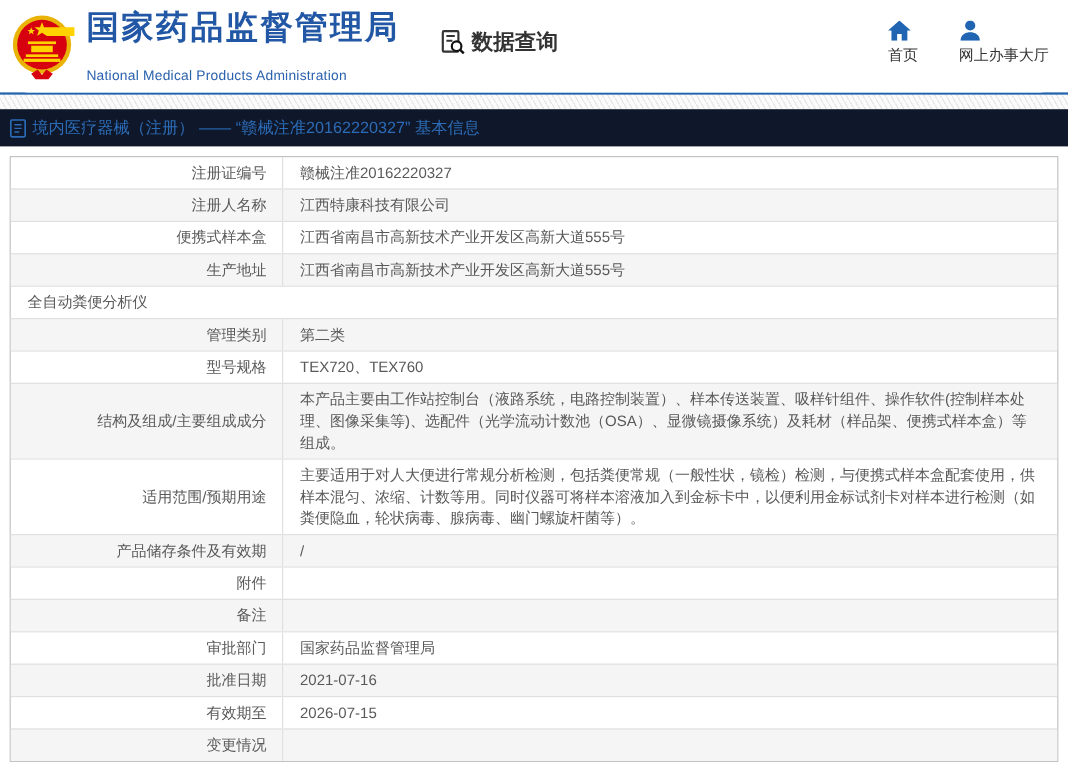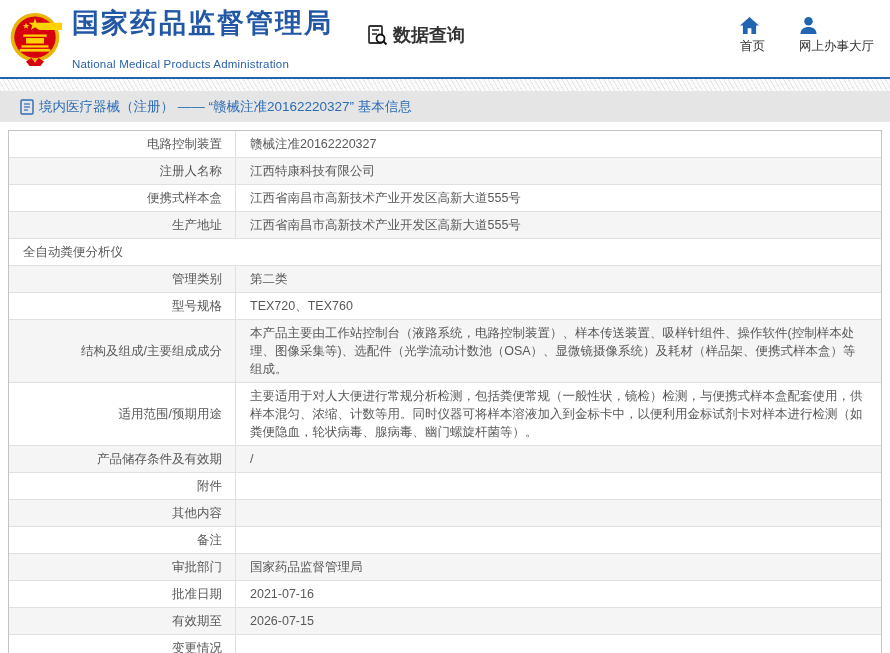--- a/index.html
+++ b/index.html
@@ -21,22 +21,22 @@
   .top-nav { margin-left:auto; margin-right:16px; display:flex; gap:34px; margin-top:-6px; }
   .nav-item { display:flex; flex-direction:column; align-items:flex-start; cursor:pointer; }
   .nav-item .lbl { font-size:12.5px; color:#333; margin-top:4px; }
   .blue-line { height:2px; background:#2163ac; }
   .hatch-band {
     height:12px;
     background:repeating-linear-gradient(60deg,#e7e7e7 0 1px,#fbfbfb 1px 4px);
   }
   
   .title-bar {
-    height:31px; background:#e5e5e5; display:flex; align-items:center;
-    padding-left:20px; margin-top:0;
+    height:31px; background:#0f172a; display:flex; align-items:center;
+    padding-left:8px; margin-top:0;
   }
   .title-bar .txt { font-size:13.5px; color:#2c6cb6; margin-left:5px; }
   
   .info-table {
     margin:8px; border:1px solid #c3c3c3; background:#fff;
   }
   .row { display:flex; min-height:26px; }
   .row:nth-child(even) { background:#f5f5f5; }
   .row + .row { border-top:1px solid #e0e0e0; }
   .cell { font-size:12.5px; line-height:18px; }
@@ -110,21 +110,21 @@
     <line x1="4" y1="5" x2="10" y2="5" stroke="#2c6cb6" stroke-width="1.2"></line>
     <line x1="4" y1="8" x2="10" y2="8" stroke="#2c6cb6" stroke-width="1.2"></line>
     <line x1="4" y1="11" x2="8" y2="11" stroke="#2c6cb6" stroke-width="1.2"></line>
   </svg>
   <span class="txt">境内医疗器械（注册） —— “赣械注准20162220327” 基本信息</span>
 </div>
 
 <div class="info-table" id="info-table">
     <div class="row">
       <div class="cell label">
-        <span>电路控制装置</span>
+        <span>注册证编号</span>
       </div>
       <div class="cell value">赣械注准20162220327</div>
     </div>
     <div class="row">
       <div class="cell label">
         <span>注册人名称</span>
       </div>
       <div class="cell value">江西特康科技有限公司</div>
     </div>
     <div class="row">
@@ -173,47 +173,41 @@
       <div class="cell value">/</div>
     </div>
     <div class="row">
       <div class="cell label">
         <span>附件</span>
       </div>
       <div class="cell value"></div>
     </div>
     <div class="row">
       <div class="cell label">
-        <span>其他内容</span>
+        <span>备注</span>
       </div>
       <div class="cell value"></div>
     </div>
     <div class="row">
       <div class="cell label">
-        <span>备注</span>
+        <span>审批部门</span>
+      </div>
+      <div class="cell value">国家药品监督管理局</div>
+    </div>
+    <div class="row">
+      <div class="cell label">
+        <span>批准日期</span>
+      </div>
+      <div class="cell value">2021-07-16</div>
+    </div>
+    <div class="row">
+      <div class="cell label">
+        <span>有效期至</span>
+      </div>
+      <div class="cell value">2026-07-15</div>
+    </div>
+    <div class="row">
+      <div class="cell label">
+        <span>变更情况</span>
       </div>
       <div class="cell value"></div>
     </div>
-    <div class="row">
-      <div class="cell label">
-        <span>审批部门</span>
-      </div>
-      <div class="cell value">国家药品监督管理局</div>
-    </div>
-    <div class="row">
-      <div class="cell label">
-        <span>批准日期</span>
-      </div>
-      <div class="cell value">2021-07-16</div>
-    </div>
-    <div class="row">
-      <div class="cell label">
-        <span>有效期至</span>
-      </div>
-      <div class="cell value">2026-07-15</div>
-    </div>
-    <div class="row">
-      <div class="cell label">
-        <span>变更情况</span>
-      </div>
-      <div class="cell value"></div>
-    </div>
   </div>
 
 </body></html>

